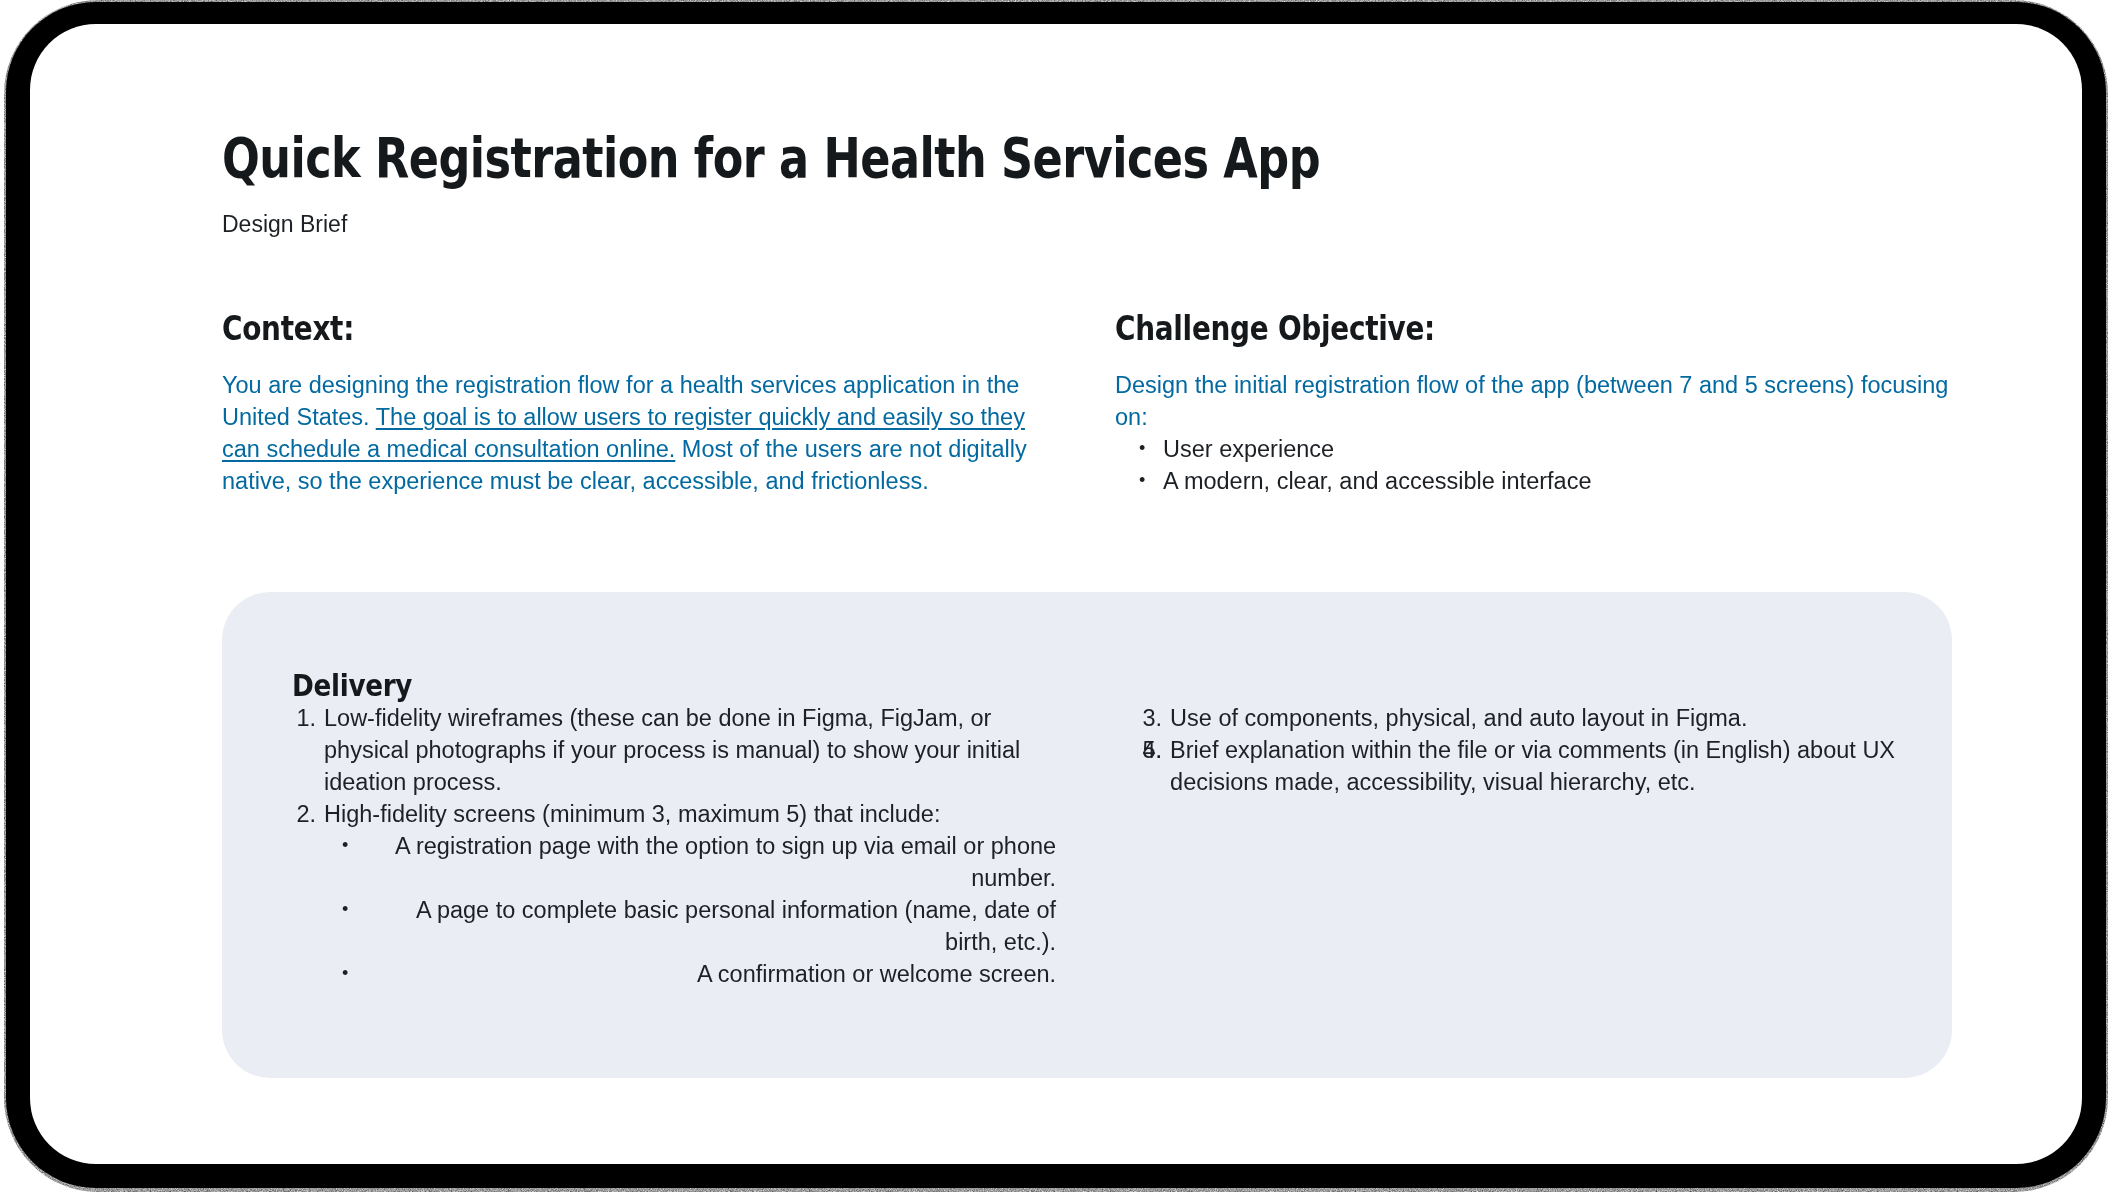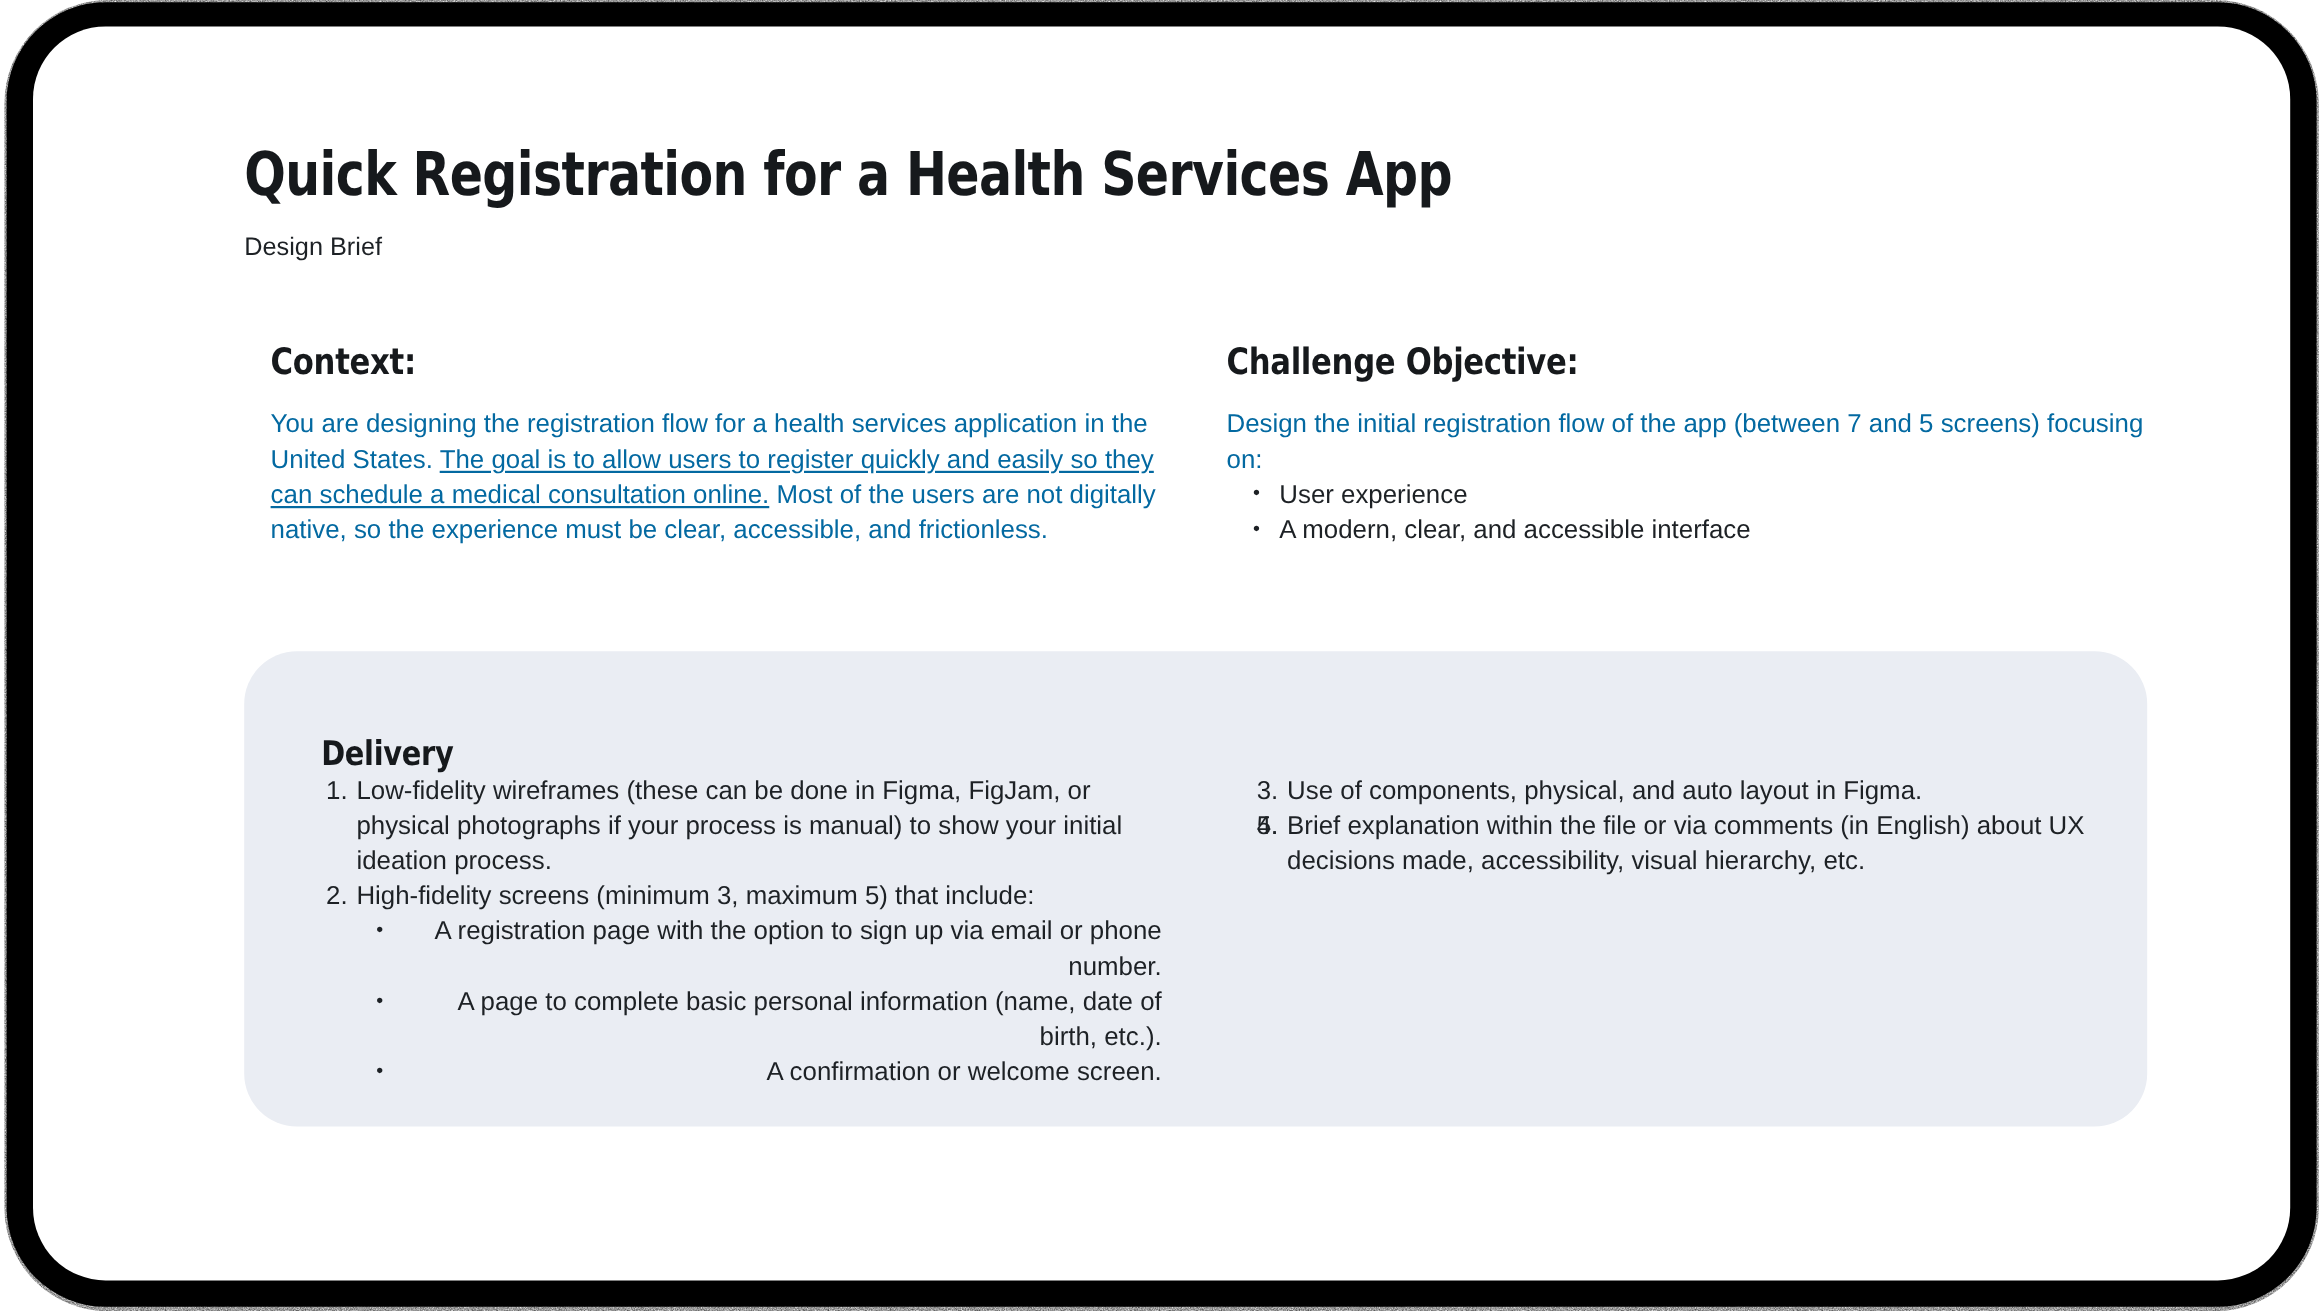--- a/index.html
+++ b/index.html
@@ -95,21 +95,20 @@
   .body-text u {
     text-decoration: underline;
     text-underline-offset: 3px;
   }
 
   #col-context {
     position: absolute;
     left: 192px;
     top: 285px;
     width: 830px;
-    margin-left: 24px;
   }
   #col-objective {
     position: absolute;
     left: 1085px;
     top: 285px;
     width: 840px;
   }
 
   ul.bullets {
     list-style: none;
@@ -131,21 +130,21 @@
     font-size: 18px;
     color: #1d2125;
   }
 
   
   #delivery-panel {
     position: absolute;
     left: 192px;
     top: 568px;
     width: 1730px;
-    height: 432px;
+    height: 486px;
     background: #eaedf3;
     border-radius: 48px;
     box-sizing: border-box;
   }
   #delivery-heading {
     position: absolute;
     left: 70px;
     top: 48px;
     font-size: 31px;
     line-height: 38px;

